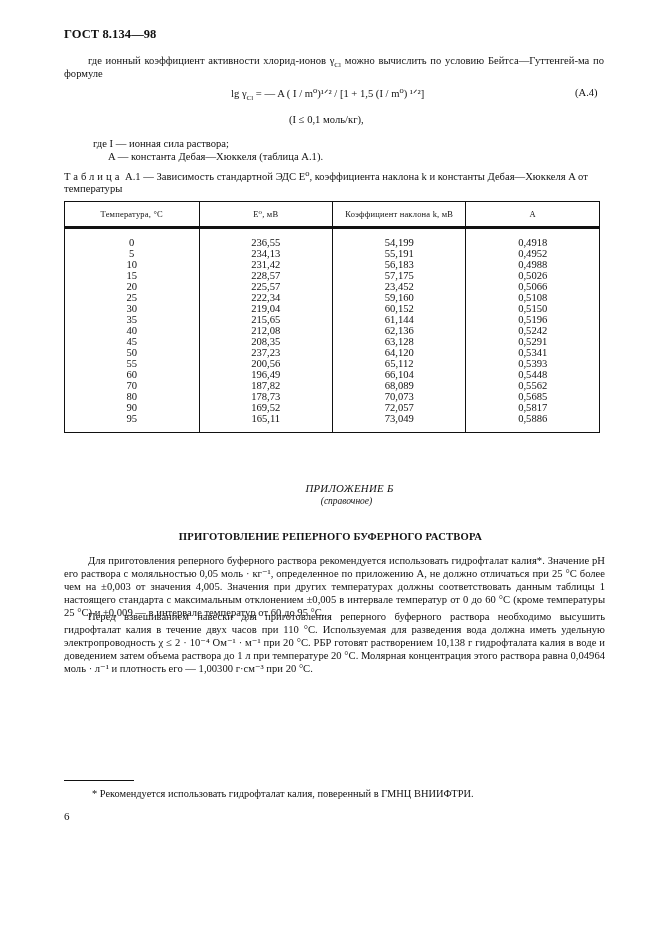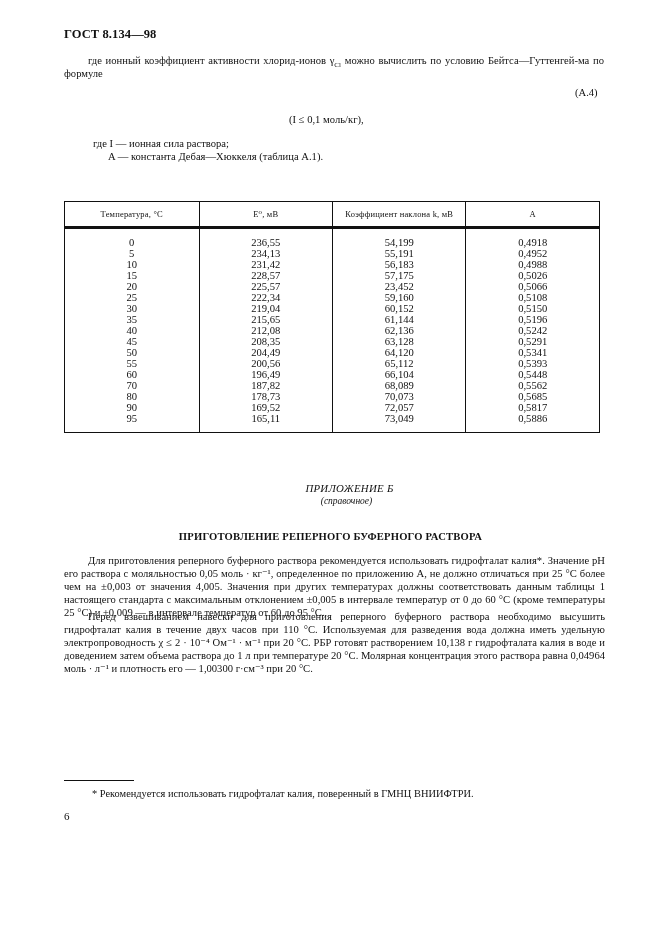--- a/index.html
+++ b/index.html
@@ -49,27 +49,29 @@
 </style>
 </head>
 <body>
 
 <div class="page">
 
   <div class="hdr">ГОСТ 8.134—98</div>
 
   <div class="p intro"><span>где ионный коэффициент активности хлорид-ионов γ</span><sub>Cl</sub><span> можно вычислить по условию Бейтса—Гуттенгей-ма по формуле</span></div>
 
+  <div class="p formula"><span>lg γ</span><sub>Cl</sub><span> = — A ( I / m⁰)¹ᐟ² / [1 + 1,5 (I / m⁰) ¹ᐟ²]</span></div>
   <div class="formula-num">(А.4)</div>
 
   <div class="p cond">(I ≤ 0,1 моль/кг),</div>
 
   <div class="p where1">где I — ионная сила раствора;</div>
   <div class="p where2">A — константа Дебая—Хюккеля (таблица А.1).</div>
 
+  <div class="p caption"><span class="sp">Таблица</span><span> А.1</span><span> — Зависимость стандартной ЭДС E⁰, коэффициента наклона k и константы Дебая—Хюккеля A от температуры</span></div>
 
   <table class="t">
     <thead>
       <tr>
         <th class="c1">Температура, °С</th>
         <th class="c2">E⁰, мВ</th>
         <th class="c3">Коэффициент наклона k, мВ</th>
         <th class="c4">A</th>
       </tr>
     </thead>
@@ -101,21 +103,21 @@
               <div>236,55</div>
               <div>234,13</div>
               <div>231,42</div>
               <div>228,57</div>
               <div>225,57</div>
               <div>222,34</div>
               <div>219,04</div>
               <div>215,65</div>
               <div>212,08</div>
               <div>208,35</div>
-              <div>204,49</div>
+              <div>237,23</div>
               <div>200,56</div>
               <div>196,49</div>
               <div>187,82</div>
               <div>178,73</div>
               <div>169,52</div>
               <div>165,11</div>
             </div>
           </td>
         <td>
             <div class="col">

